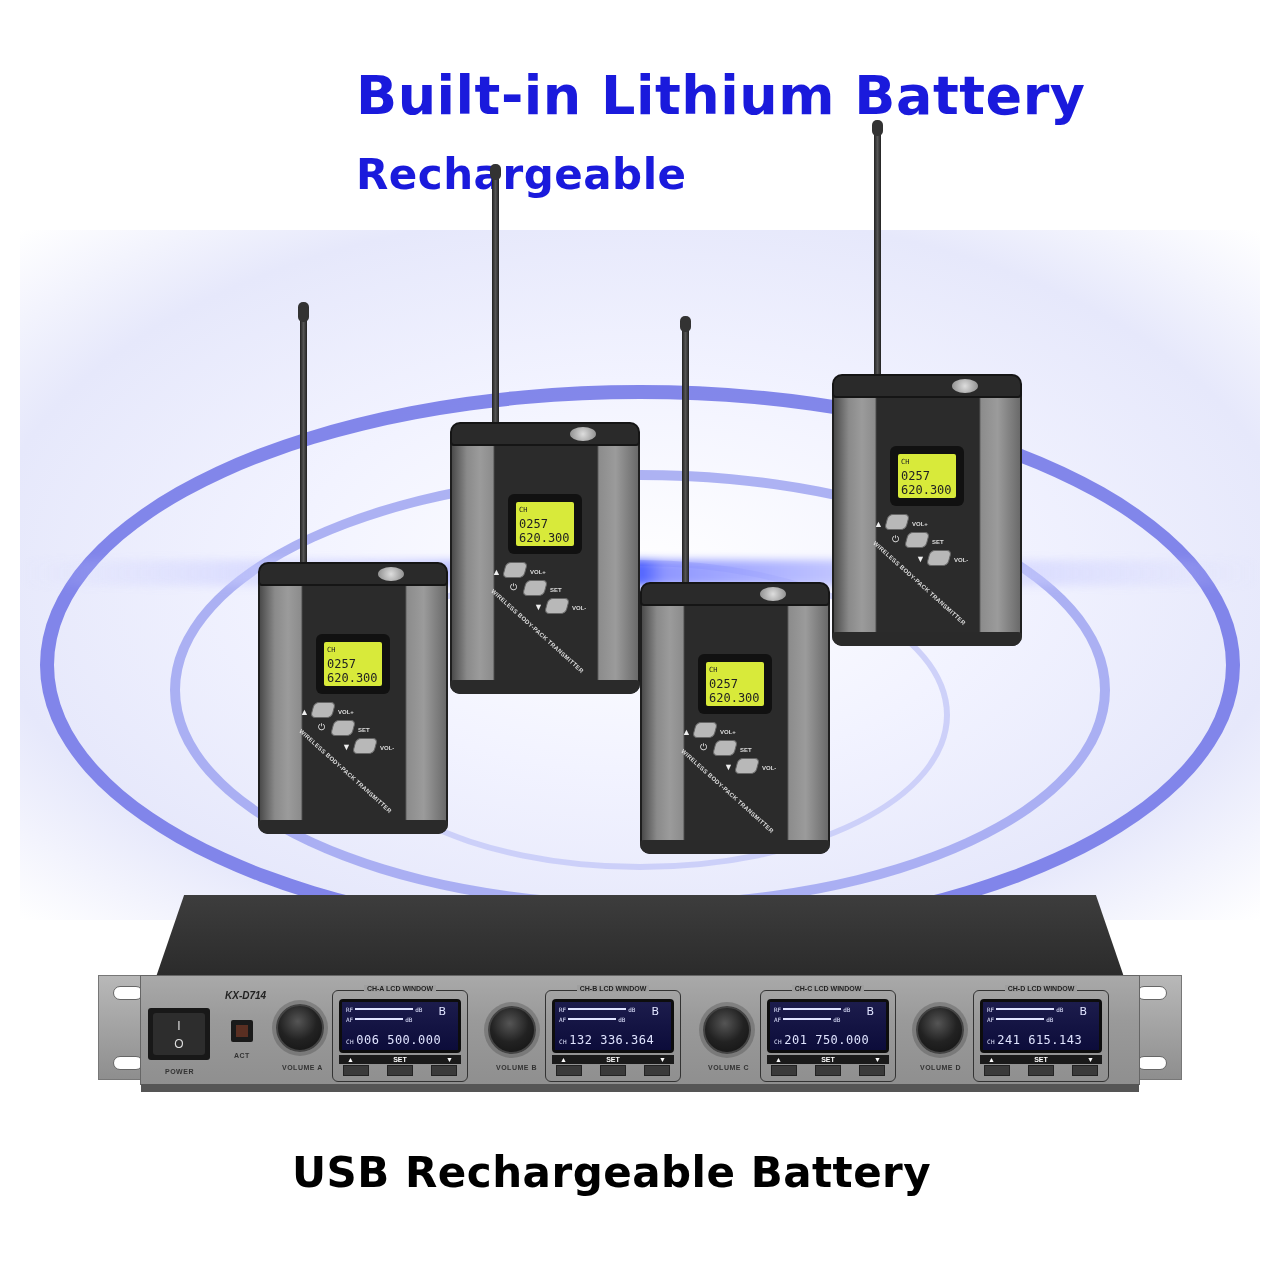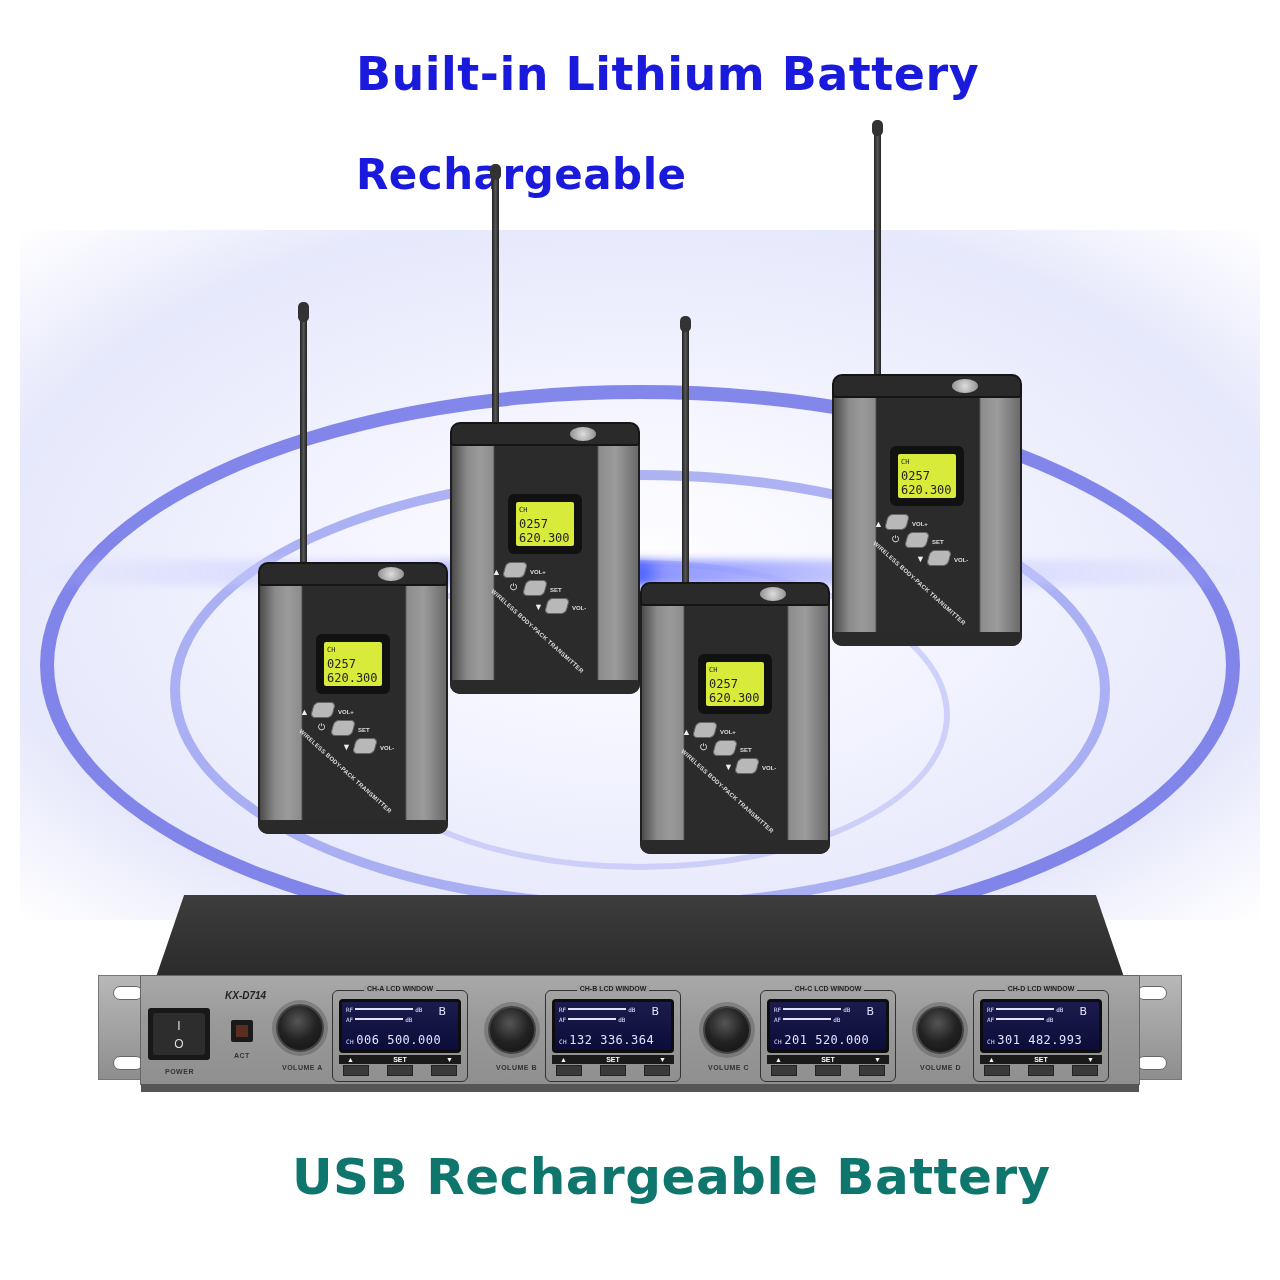--- a/index.html
+++ b/index.html
@@ -3,23 +3,23 @@
 <meta charset="utf-8">
 <style>
   * { box-sizing: border-box; margin: 0; padding: 0; }
   html, body { width: 1280px; height: 1280px; background: #ffffff; overflow: hidden; }
   body { position: relative; font-family: "Liberation Sans", sans-serif; }
 
   .headline {
     position: absolute; font-family: "DejaVu Sans", sans-serif; font-weight: bold;
     color: #1a1adc; letter-spacing: 0.5px;
   }
-  .h1 { left: 356px; top: 47px; font-size: 46px; }
+  .h1 { left: 356px; top: 64px; font-size: 54px; }
   .h2 { left: 356px; top: 150px; font-size: 42px; }
-  .h3 { left: 292px; top: 1148px; font-size: 50px; color: #0f766e; }
+  .h3 { left: 292px; top: 1148px; font-size: 42px; color: #000000; }
 
   
   .bg-band {
     position: absolute; left: 20px; top: 230px; width: 1240px; height: 690px;
     background: radial-gradient(ellipse at 50% 50%, #ffffff 0%, #f2f3ff 40%, #e6e8fb 75%, #ffffff 100%);
   }
   .flare {
     position: absolute; left: 20px; top: 560px; width: 1240px; height: 26px;
     background: linear-gradient(90deg, rgba(255,255,255,0) 0%, #c9ccff 30%, #7d86ff 48%, #2f46ff 50%, #7d86ff 52%, #c9ccff 70%, rgba(255,255,255,0) 100%);
     filter: blur(4px); opacity: 0.85;
@@ -373,21 +373,21 @@
           <span>RF</span>
           <span class="bar" style="width:58px"></span>
           <span>dB</span>
         </div>
       <div class="row">
           <span>AF</span>
           <span class="bar" style="width:48px"></span>
           <span>dB</span>
         </div>
       <span class="ab">B</span>
-      <div class="freq"><span class="chl">CH</span><span>201</span>&nbsp;<span>520.000</span></div>
+      <div class="freq"><span class="chl">CH</span><span>201</span>&nbsp;<span>750.000</span></div>
     </div>
   </div>
   <div class="ch-btns">
     <div class="lbls">
         <span>▲</span>
         <span>SET</span>
         <span>▼</span>
       </div>
     <div class="keys">
         <div></div>
@@ -405,21 +405,21 @@
           <span>RF</span>
           <span class="bar" style="width:58px"></span>
           <span>dB</span>
         </div>
       <div class="row">
           <span>AF</span>
           <span class="bar" style="width:48px"></span>
           <span>dB</span>
         </div>
       <span class="ab">B</span>
-      <div class="freq"><span class="chl">CH</span><span>301</span>&nbsp;<span>482.993</span></div>
+      <div class="freq"><span class="chl">CH</span><span>241</span>&nbsp;<span>615.143</span></div>
     </div>
   </div>
   <div class="ch-btns">
     <div class="lbls">
         <span>▲</span>
         <span>SET</span>
         <span>▼</span>
       </div>
     <div class="keys">
         <div></div>

